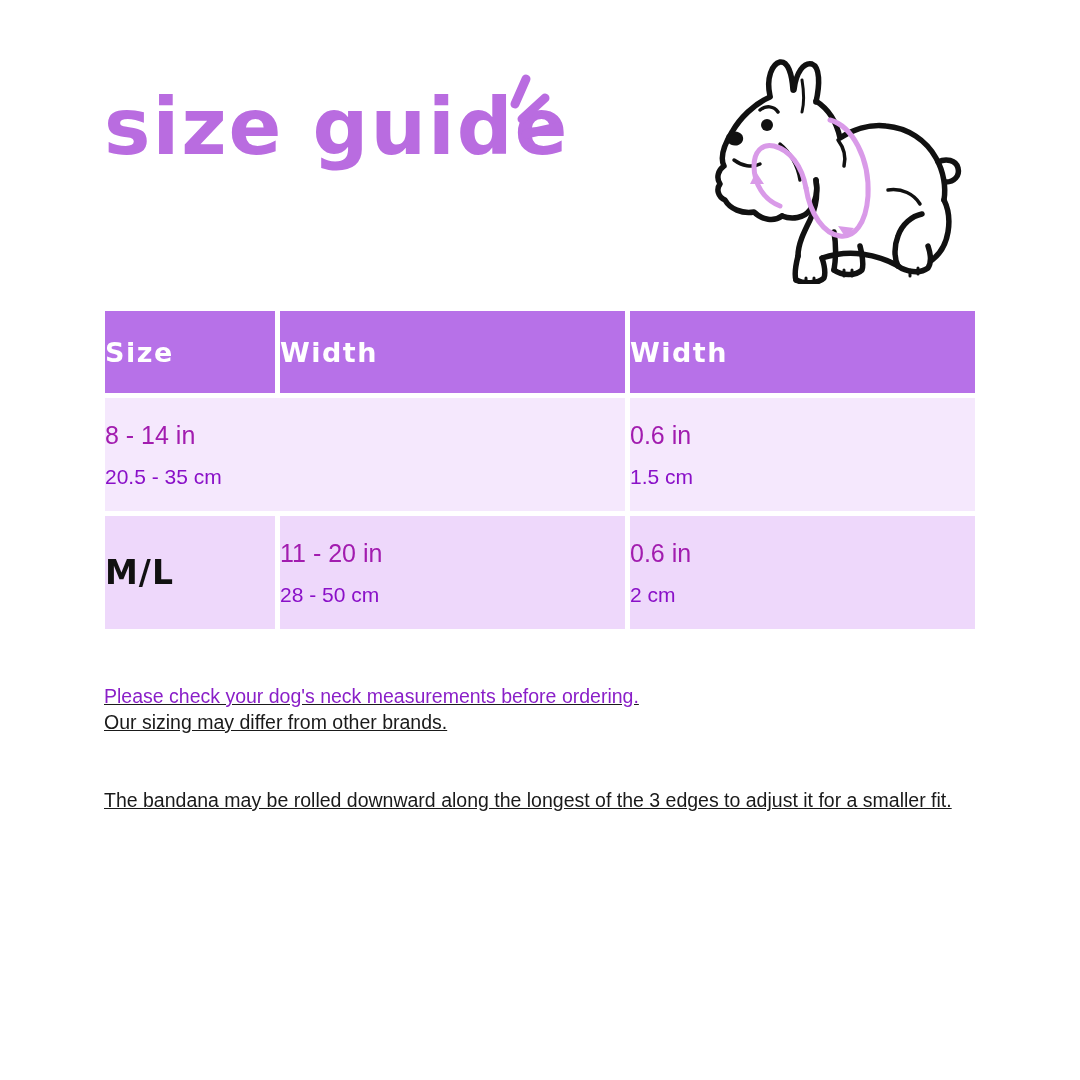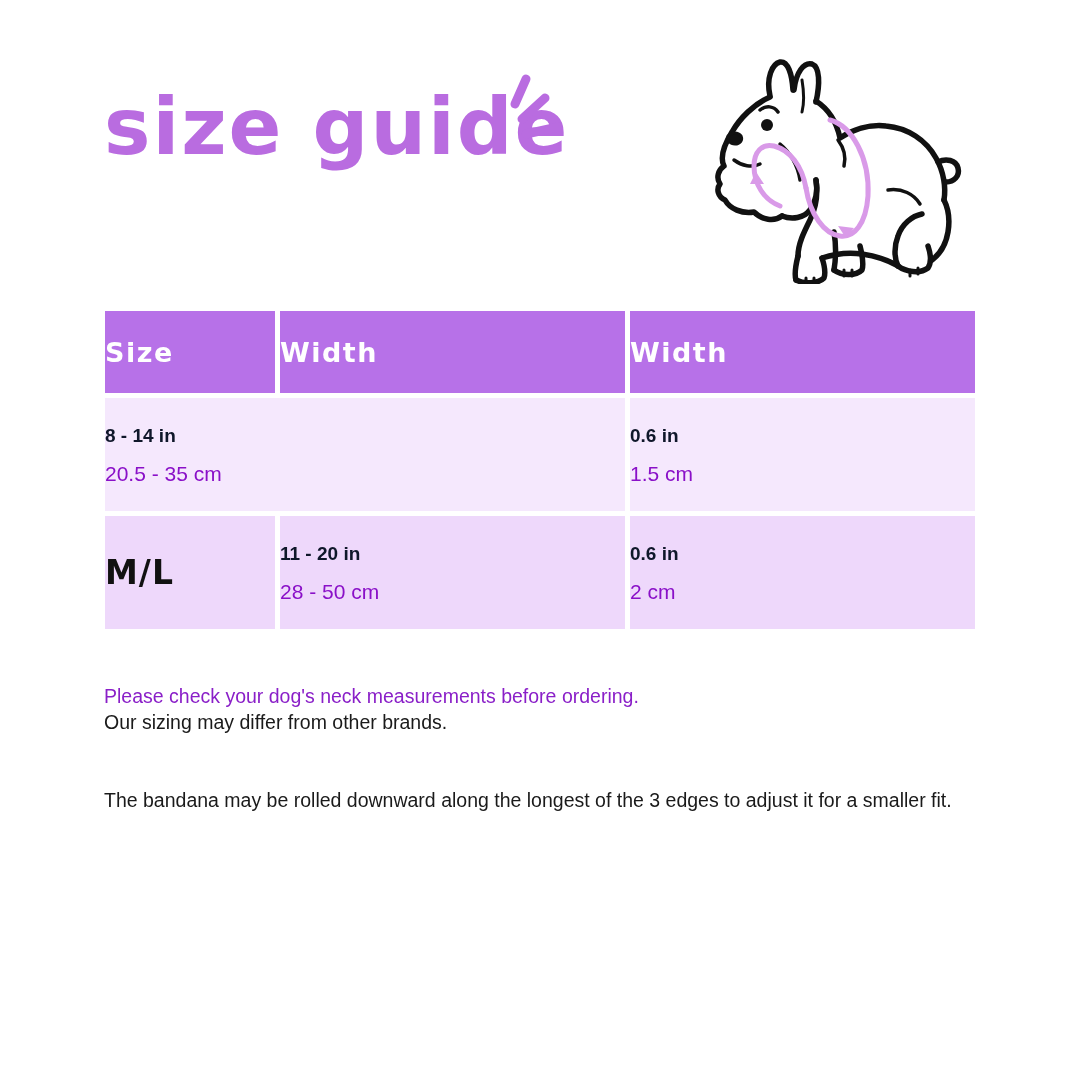--- a/index.html
+++ b/index.html
@@ -121,44 +121,44 @@
   .size-label {
     font-family: "DejaVu Sans", sans-serif;
     font-weight: bold;
     font-size: 33px;
     letter-spacing: 1px;
     color: #111111;
   }
 
   .val-in {
     font-family: "Liberation Sans", sans-serif;
-    font-size: 19px;
-    color: #0f172a;
+    font-size: 25px;
+    color: #a21caf;
     line-height: 1;
     margin-bottom: 18px;
-    font-weight: bold;
   }
 
   .val-cm {
     font-family: "Liberation Sans", sans-serif;
     font-size: 21px;
     color: #8a10c8;
     line-height: 1;
   }
 
   
   .notes {
     position: absolute;
     left: 104px;
     top: 683px;
     width: 872px;
     font-family: "Liberation Sans", sans-serif;
     font-size: 19.5px;
     line-height: 26px;
     color: #1a1a1a;
+    text-decoration: underline;
   }
 
   .note-highlight {
     color: #8a1fc8;
   }
 
   .note-para {
     margin: 0;
   }
 

